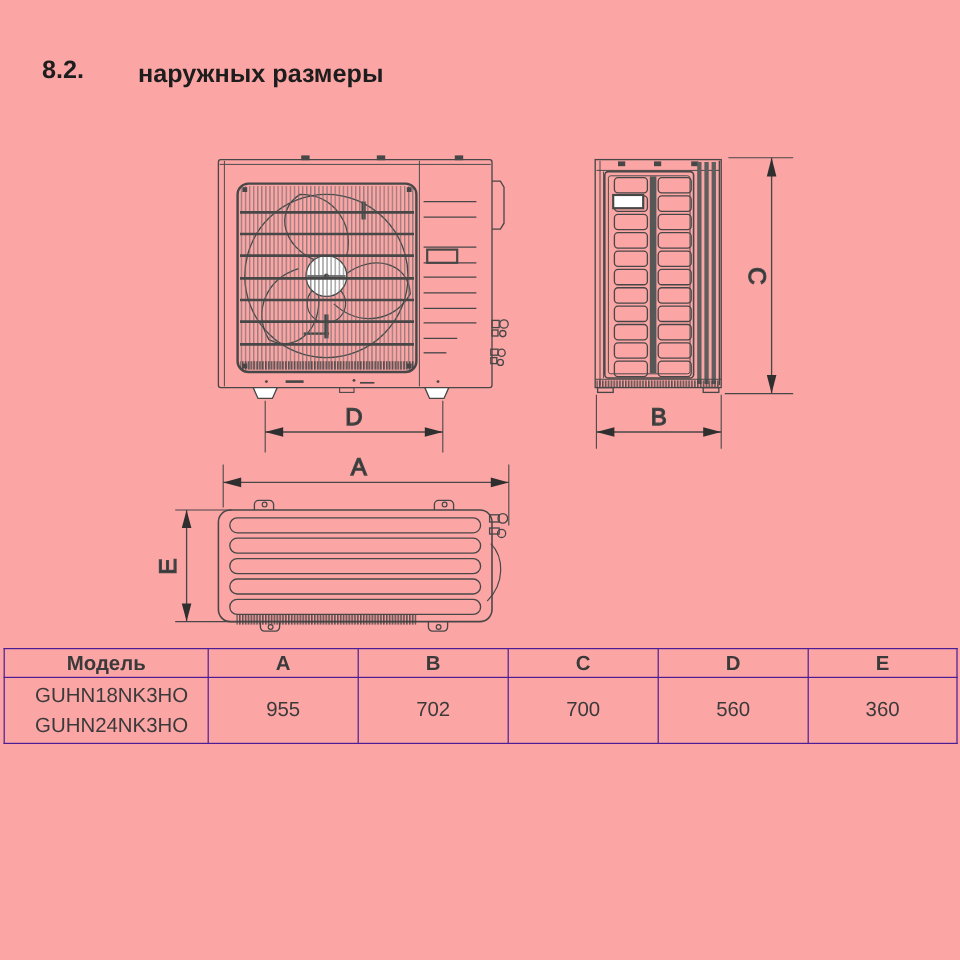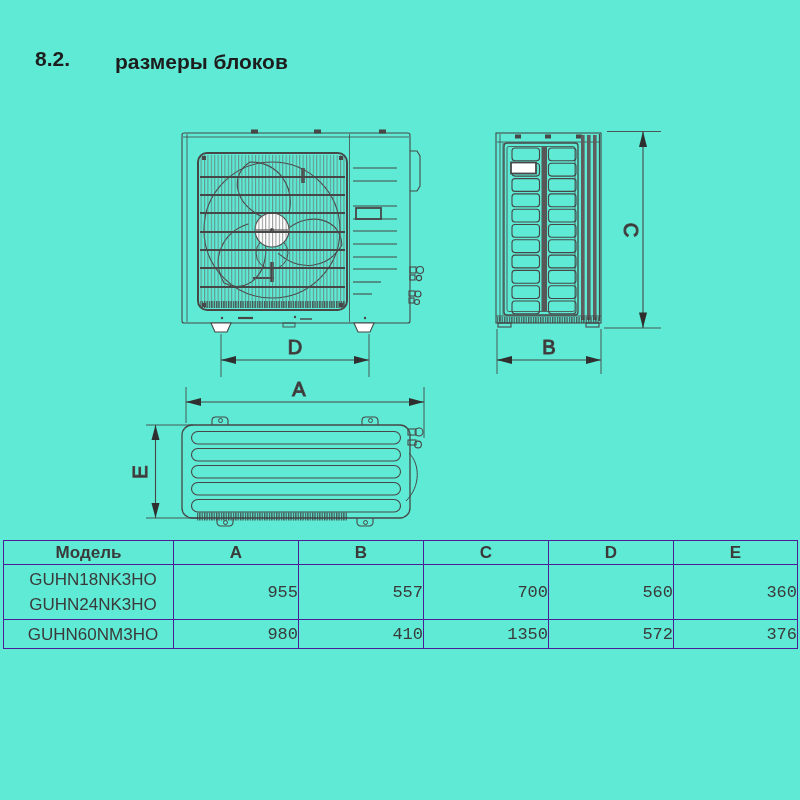--- a/index.html
+++ b/index.html
@@ -1,45 +1,45 @@
 <!DOCTYPE html>
 <html><head>
 <meta charset="utf-8">
 <style>
   html,body{margin:0;padding:0;background:#ffffff;}
-  .page{position:relative;width:800px;height:800px;background:#5eead4;overflow:hidden;
+  .page{position:relative;width:800px;height:800px;background:#fca5a5;overflow:hidden;
         font-family:"Liberation Sans",sans-serif;color:#333;}
   
   .hnum{position:absolute;left:35px;top:47px;font-size:21px;font-weight:bold;color:#1d1d1d;}
   .htitle{position:absolute;left:115px;top:47px;font-size:21px;font-weight:bold;color:#1d1d1d;line-height:29px;}
   
   .drawing{position:absolute;left:0;top:120px;width:800px;height:418px;}
   .ln{stroke:#474747;fill:none;stroke-width:1.1px;}
   .dimlbl{font-family:"Liberation Sans",sans-serif;font-size:20px;fill:#2e2e2e;}
   
   .dims-table{position:absolute;left:3px;top:540px;width:794px;border-collapse:collapse;
               table-layout:fixed;color:#3a3a3a;}
   .dims-table th,.dims-table td{border:1px solid #4c1d95;padding:0;}
   .dims-table th{font-size:17px;font-weight:bold;text-align:center;height:23px;}
-  .dims-table td.val{font-size:17px;text-align:right;font-family:Liberation Mono, monospace;}
+  .dims-table td.val{font-size:17px;text-align:center;}
   .dims-table td.model{font-size:17px;text-align:center;padding-left:9px;}
   .model div{line-height:25px;}
   tr.r1 td,tr.r2 td{height:54px;}
   tr.r3 td{height:45px;}
   tr.r3 td.model div{line-height:21px;}
   tr.r4 td{height:28px;}
 </style>
 </head>
 <body>
 
 <div class="page">
 
   <span class="hnum">8.2.</span>
   <div class="htitle">
-    <div>размеры блоков</div>
+    <div>наружных размеры</div>
   </div>
 
   <svg class="drawing" viewBox="0 0 800 418">
     <defs>
       <pattern id="vl" width="3.4" height="6" patternUnits="userSpaceOnUse">
         <line x1="0.6" y1="0" x2="0.6" y2="6" stroke="#6b6b6b" stroke-width="0.8"></line>
       </pattern>
       <pattern id="hz" width="2.4" height="8" patternUnits="userSpaceOnUse">
         <line x1="0.7" y1="0" x2="0.7" y2="8" stroke="#3c3c3c" stroke-width="1.1"></line>
       </pattern>
@@ -259,30 +259,20 @@
         <th>E</th>
       </tr>
     </thead>
     <tbody>
       <tr class="r1">
         <td class="model">
           <div>GUHN18NK3HO</div>
           <div>GUHN24NK3HO</div>
         </td>
         <td class="val">955</td>
-        <td class="val">557</td>
+        <td class="val">702</td>
         <td class="val">700</td>
         <td class="val">560</td>
         <td class="val">360</td>
       </tr>
-      <tr class="r4">
-        <td class="model">
-          <div>GUHN60NM3HO</div>
-        </td>
-        <td class="val">980</td>
-        <td class="val">410</td>
-        <td class="val">1350</td>
-        <td class="val">572</td>
-        <td class="val">376</td>
-      </tr>
     </tbody>
   </table>
 </div>
 
 </body></html>

